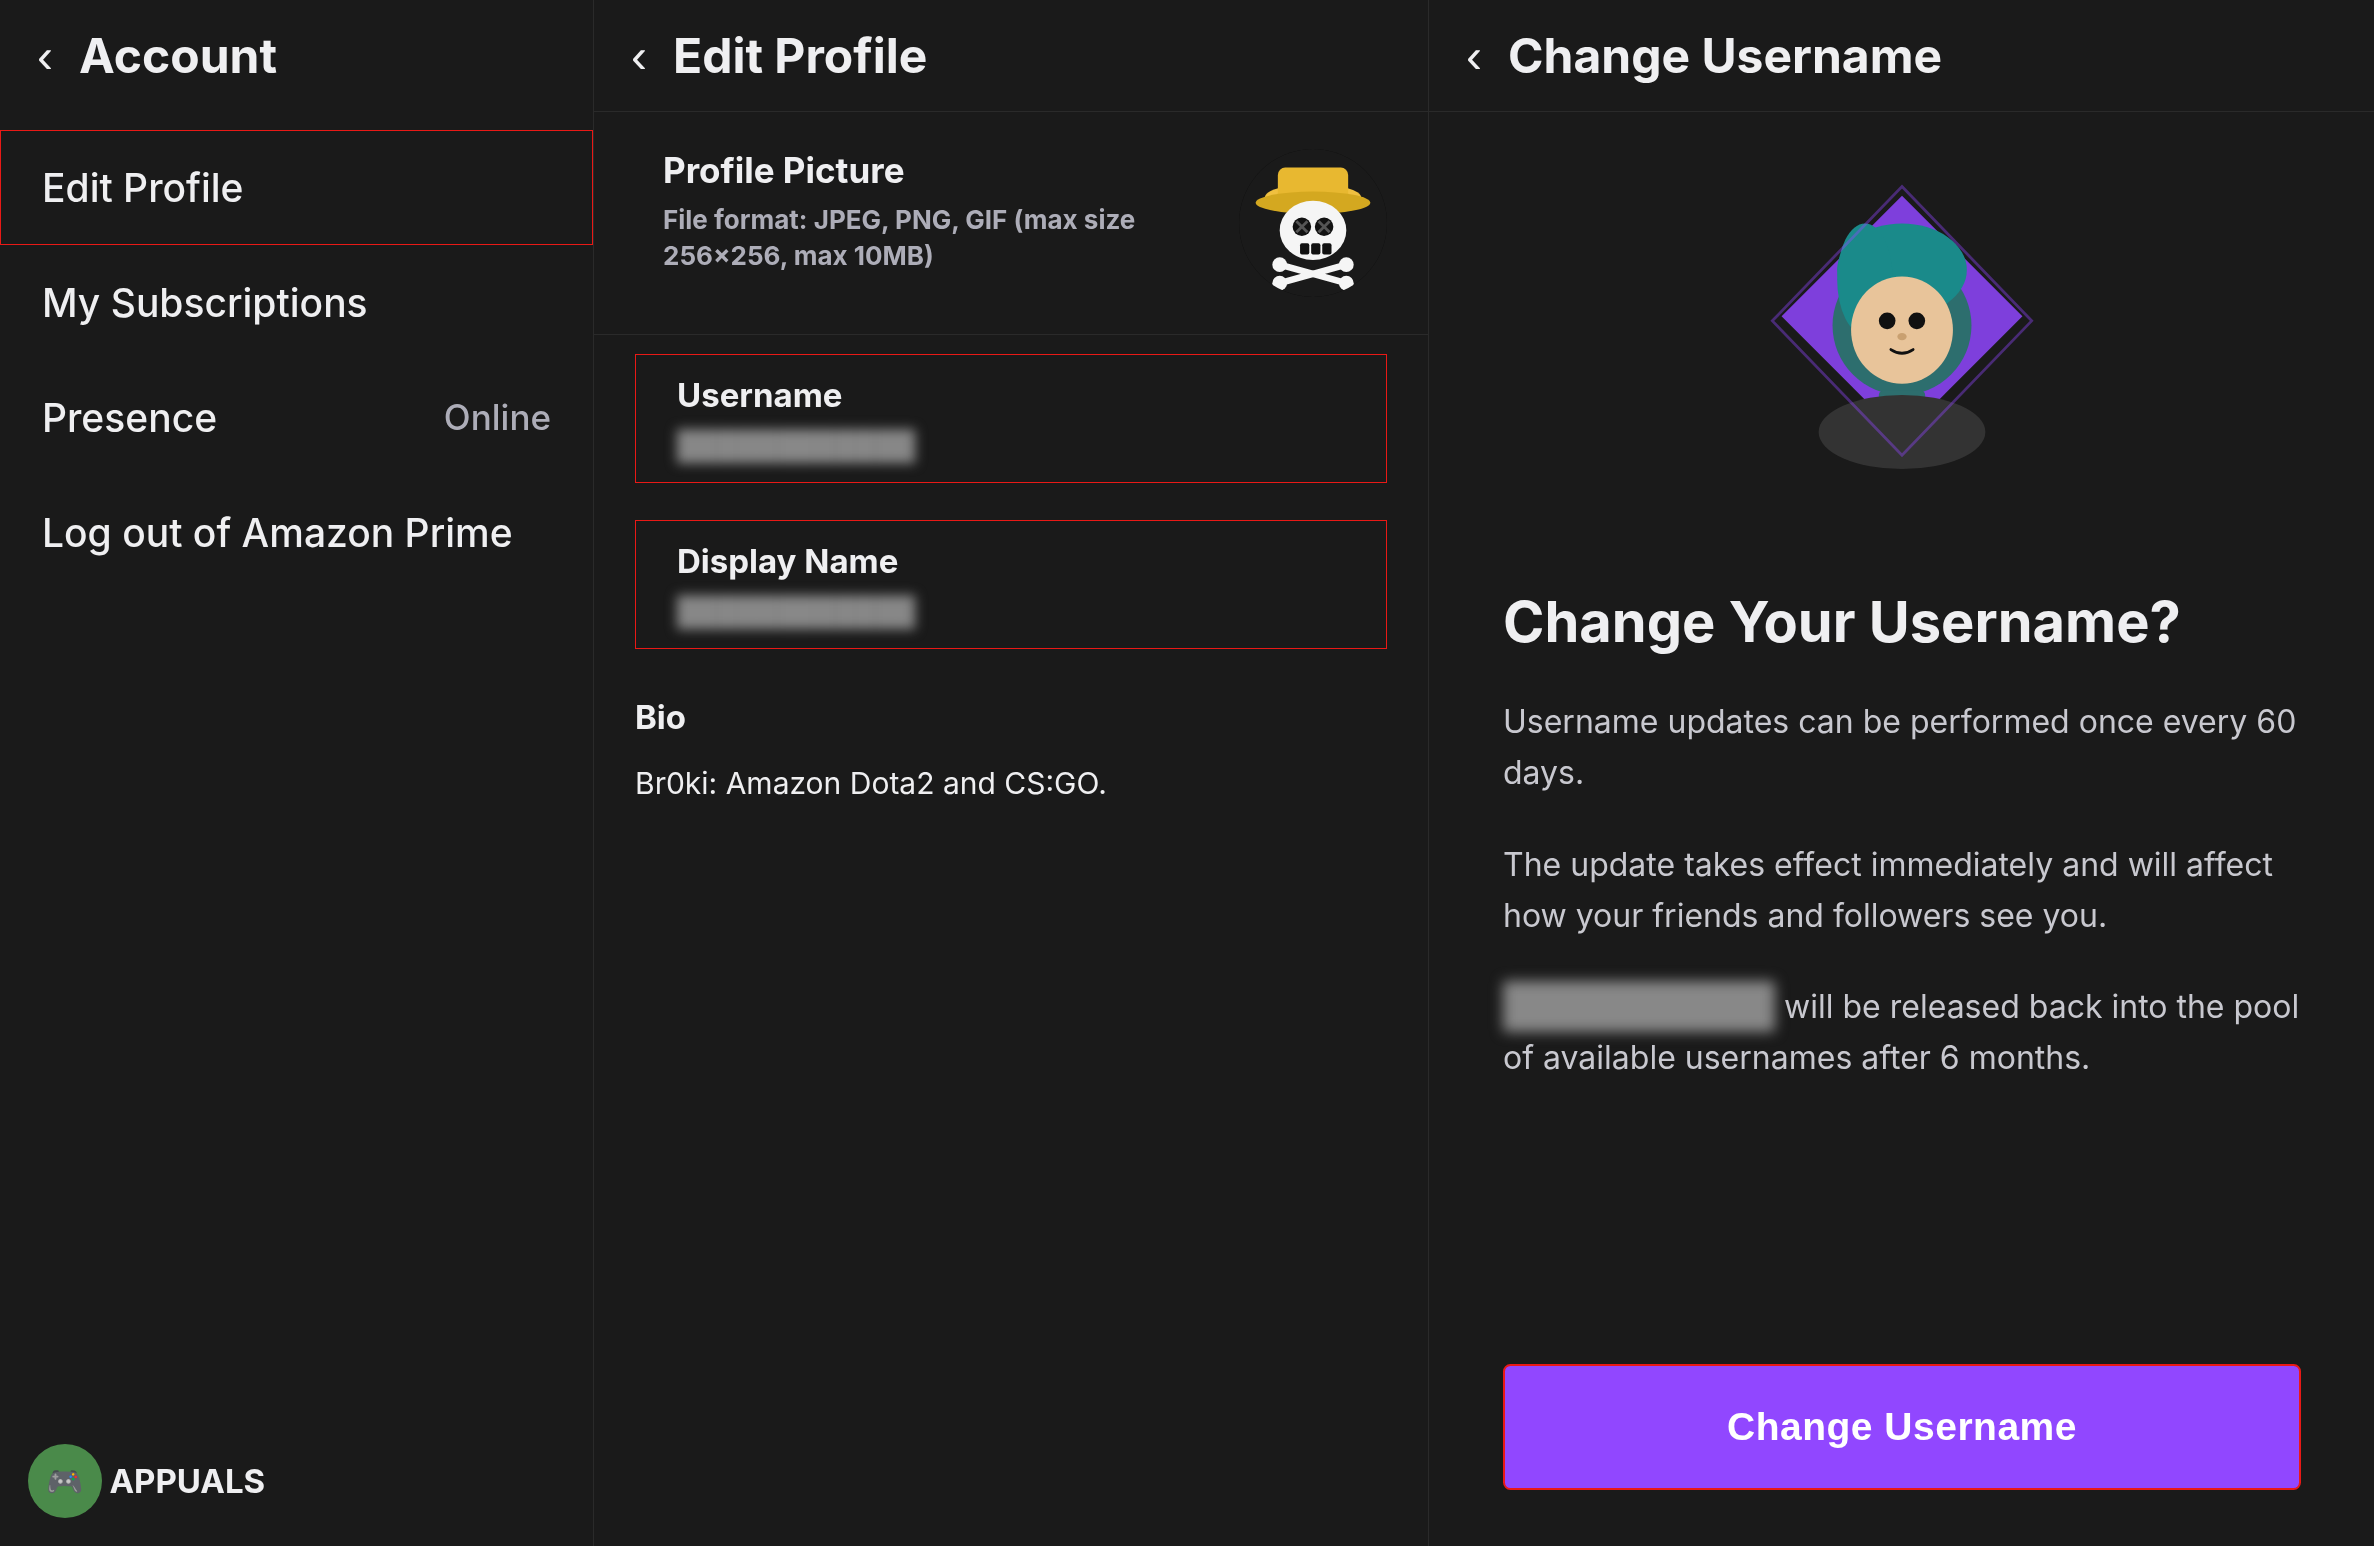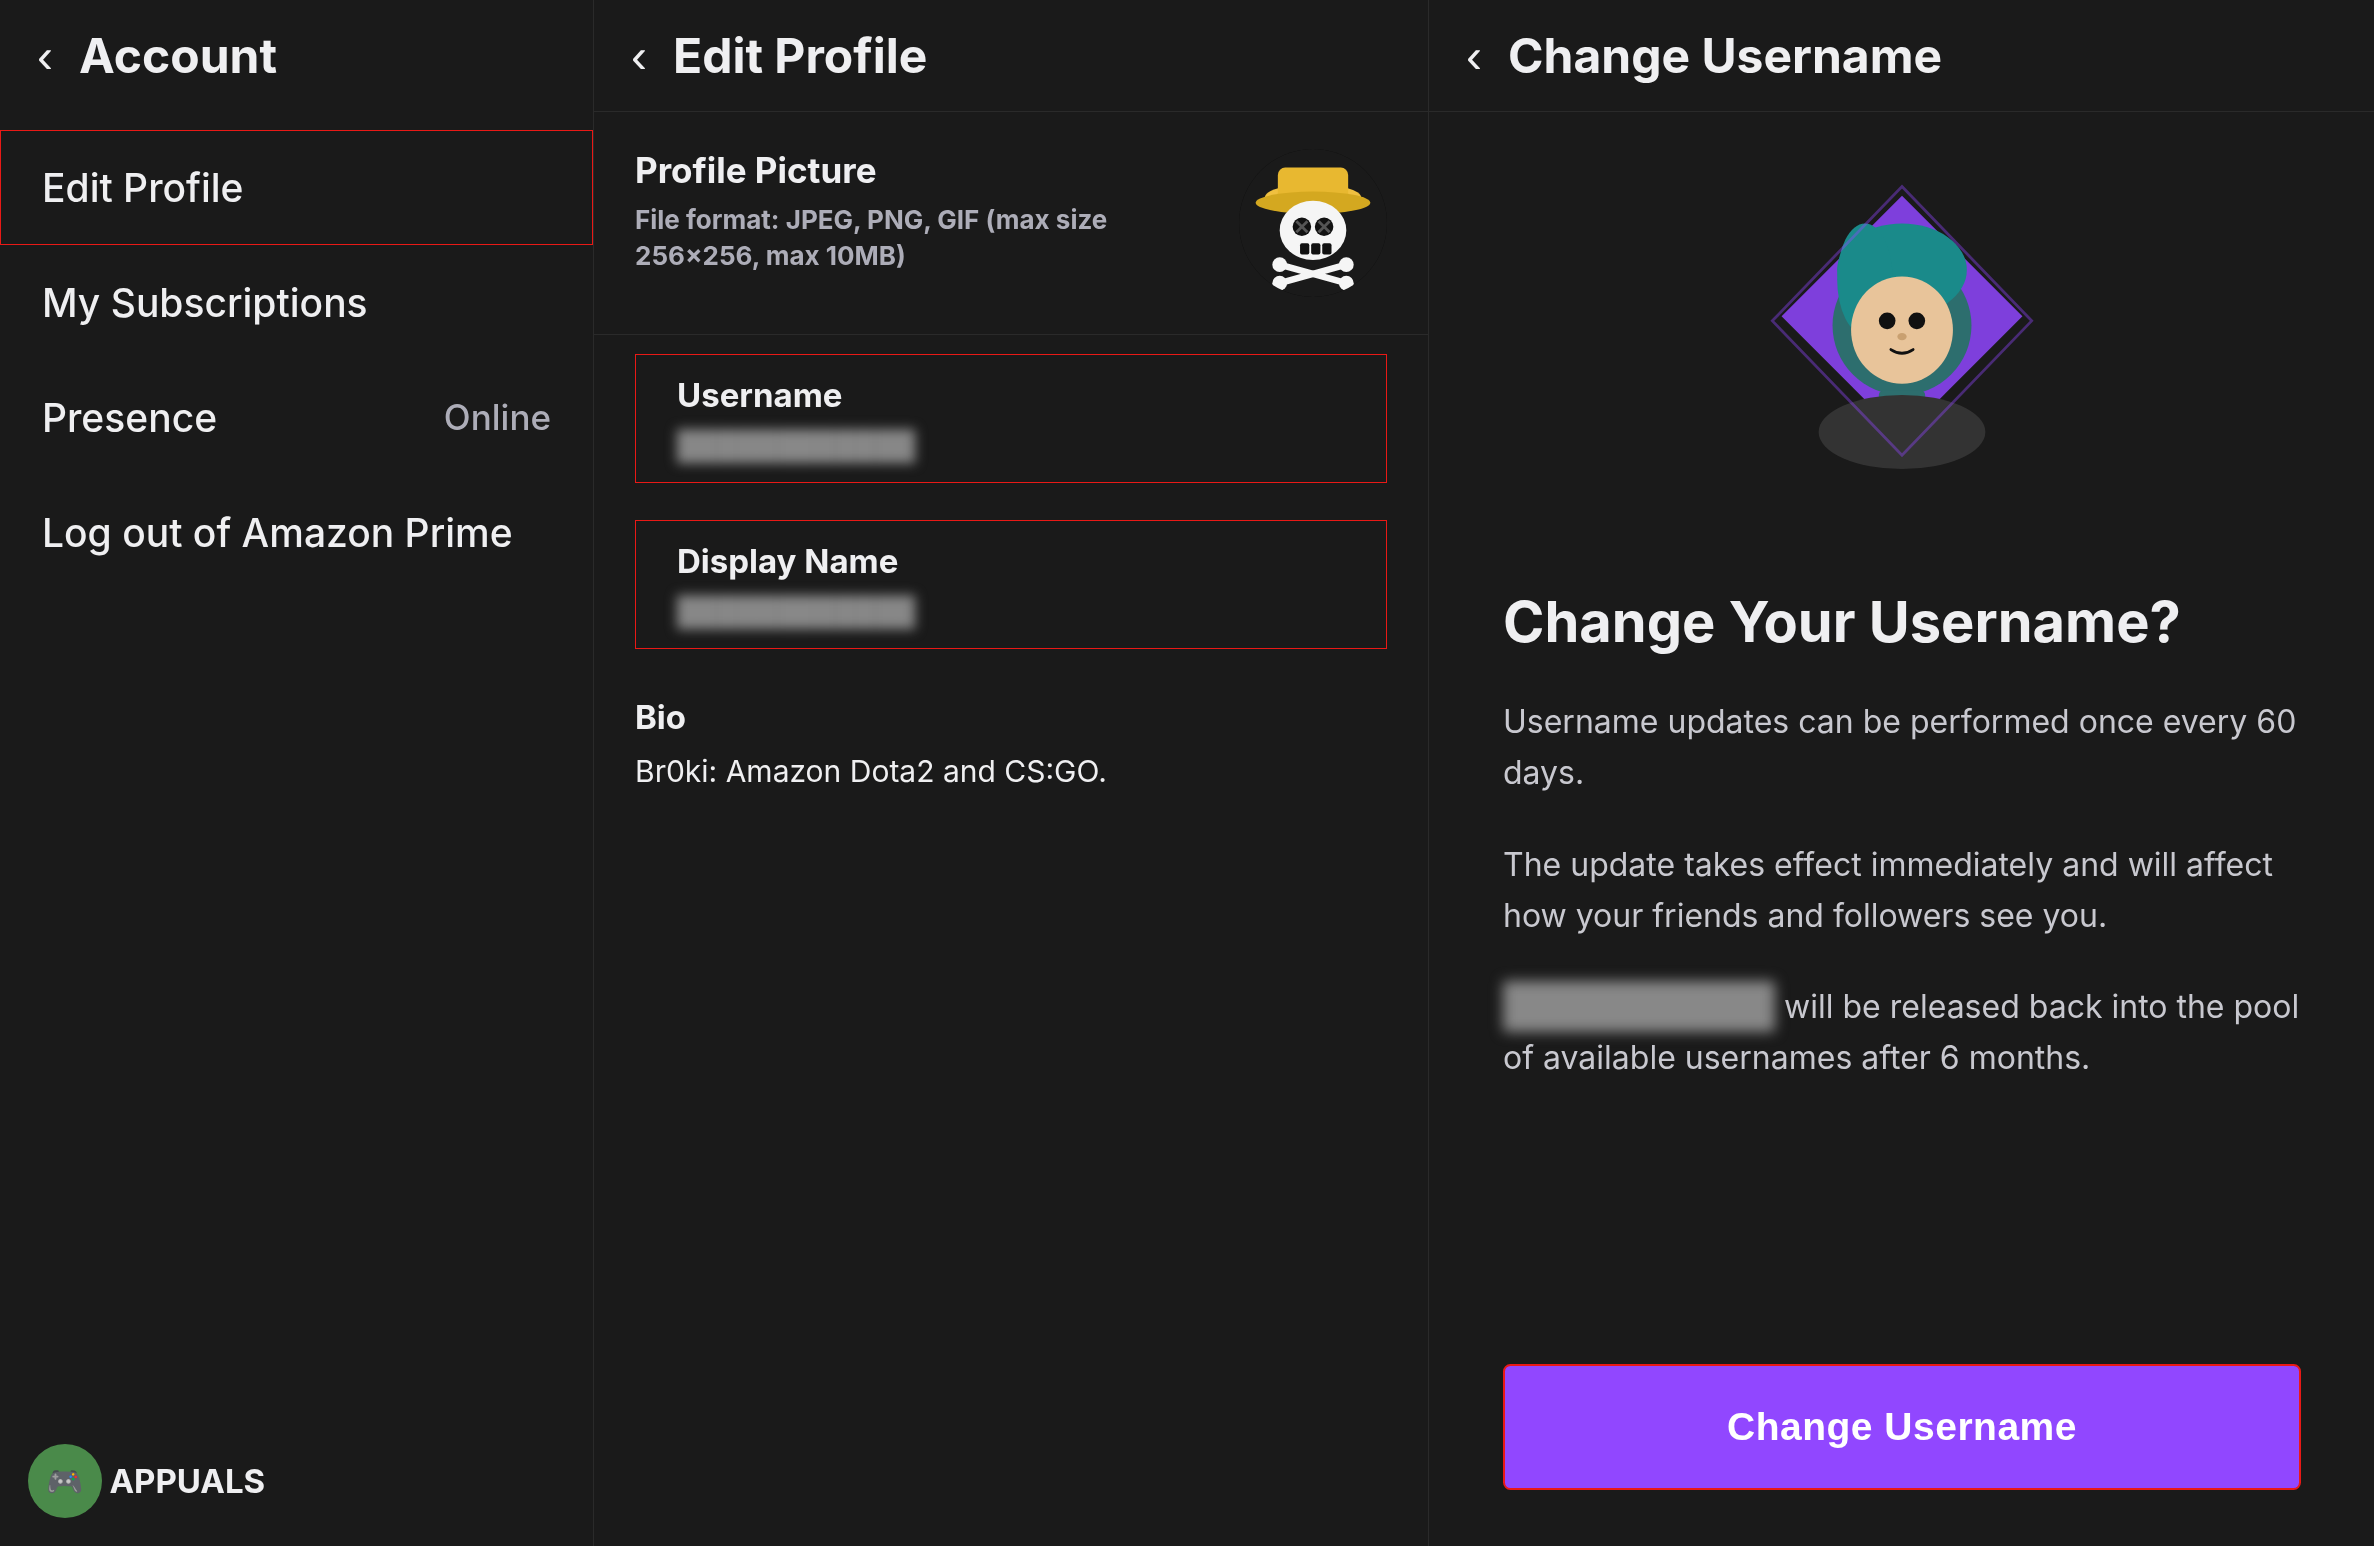--- a/index.html
+++ b/index.html
@@ -100,20 +100,21 @@
 
     .profile-section {
       padding: 37px 41px;
       border-bottom: 0.9px solid #2a2a2a;
     }
 
     .profile-picture-row {
       display: flex;
       align-items: flex-start;
       justify-content: space-between;
+      margin-left: 28px;
     }
 
     .profile-picture-info .section-label {
       font-size: 35px;
       font-weight: 700;
       margin-bottom: 11px;
     }
 
     .profile-picture-info .section-sub {
       font-size: 26px;
@@ -161,21 +162,21 @@
       user-select: none;
     }
 
     .bio-section {
       padding: 30px 41px;
     }
 
     .bio-label {
       font-size: 33px;
       font-weight: 700;
-      margin-bottom: 16px;
+      margin-bottom: 28px;
     }
 
     .bio-text {
       font-size: 30px;
       color: #efeff1;
     }
 
     
     .panel-right {
       flex: 1;

